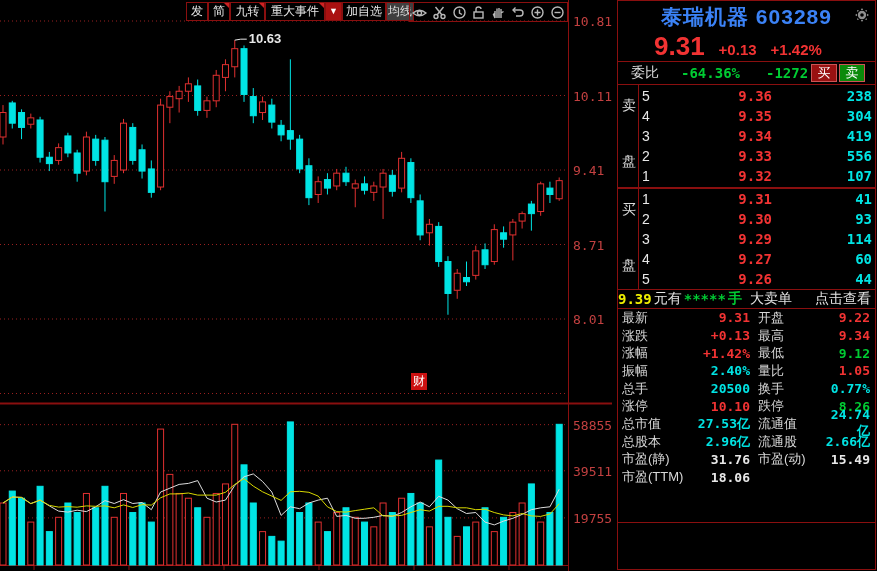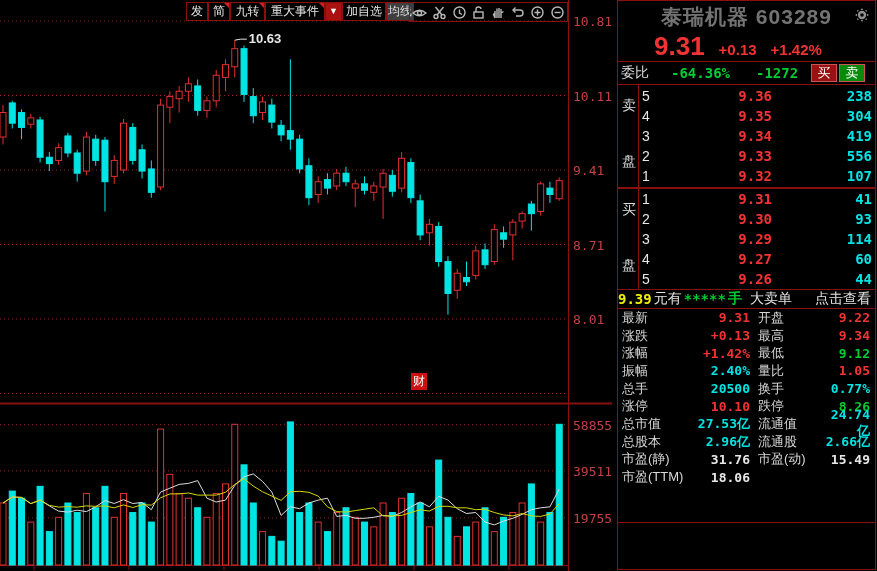--- a/index.html
+++ b/index.html
@@ -23,27 +23,27 @@
   .tb-icon svg{stroke:#b8b8b8;fill:none;stroke-width:1.4;}
   
   #peak-annotation{position:absolute;color:#e8e8e8;font-size:13px;font-weight:bold;}
   #cai-badge{position:absolute;left:411px;top:373px;width:16px;height:17px;background:#cc1111;
           color:#fff;font-size:12px;line-height:17px;text-align:center;}
   
   #quote-panel{position:absolute;left:617px;top:0;width:259px;height:570px;border:1px solid #8a0f0f;
           background:#000;box-sizing:border-box;}
   .hline{position:absolute;left:0;width:100%;height:0;border-top:1px solid #8a0f0f;}
   #qp-header{position:absolute;left:0;top:2px;width:100%;text-align:center;}
-  #stock-title{color:#737373;font-size:21px;font-weight:bold;letter-spacing:1px;margin-top:28px;}
+  #stock-title{color:#3b82f6;font-size:21px;font-weight:bold;letter-spacing:1px;margin-top:28px;}
   #gear{position:absolute;right:5px;top:6px;width:16px;height:16px;cursor:pointer;}
   #price-row{position:absolute;left:36px;top:30px;width:220px;display:flex;align-items:baseline;gap:14px;}
   #last-price{color:#f23333;font-size:26px;font-weight:bold;}
   .chg{color:#f23333;font-size:15px;font-weight:bold;}
   #weibi-row{position:absolute;left:0;top:61px;width:100%;height:21px;display:flex;align-items:center;font-size:14px;}
-  #weibi-row .lbl{color:#dcdcdc;margin-left:3px;}
+  #weibi-row .lbl{color:#dcdcdc;margin-left:13px;}
   #weibi-row .grn{color:#00cc33;font-weight:bold;}
   .trade-btn{width:24px;height:16px;line-height:16px;text-align:center;color:#fff;font-size:13px;
           border:1px solid #cc5555;cursor:pointer;}
   #buy-btn{position:absolute;left:193px;background:#991111;}
   #sell-btn{position:absolute;left:221px;background:#0a8a0a;}
   #ob-vline{position:absolute;left:20px;top:84px;width:0;height:204px;border-left:1px solid #8a0f0f;}
   .side-label{position:absolute;left:4px;width:14px;color:#dcdcdc;font-size:14px;line-height:16px;}
   .ob-rows{position:absolute;left:0;width:100%;}
   .ob-row{height:20px;display:flex;align-items:center;font-size:14px;cursor:pointer;}
   .ob-row .lv{width:26px;padding-left:24px;color:#e8e8e8;}

